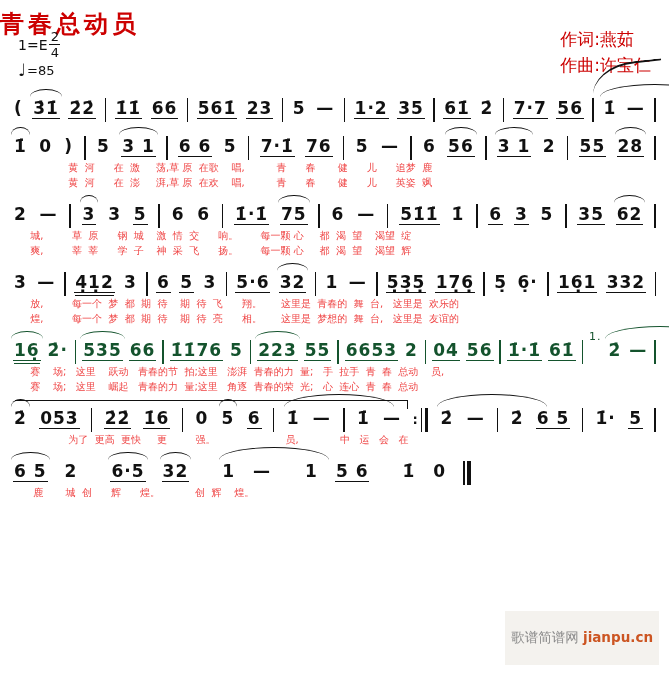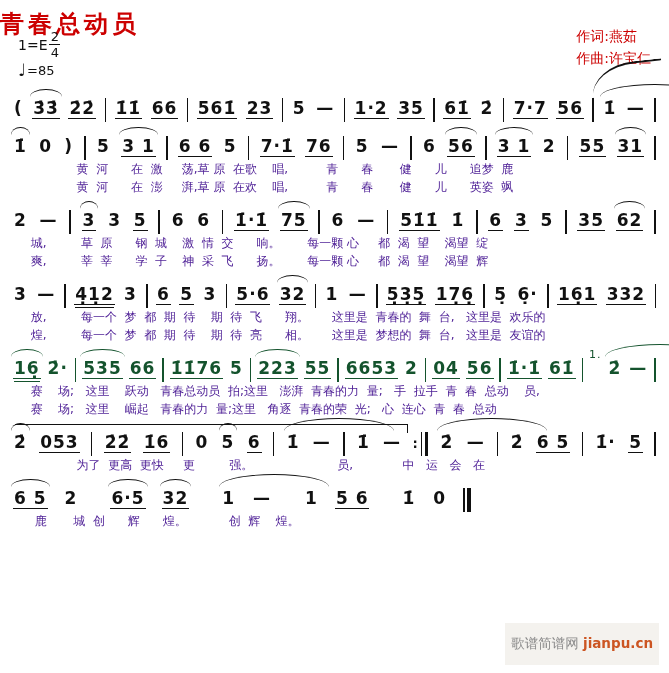--- a/index.html
+++ b/index.html
@@ -15,21 +15,21 @@
   .header{position:relative;height:84px;}
   .title{
     position:absolute;left:0;right:0;top:8px;
     text-align:left;
     font-family:"Liberation Serif",serif;
     font-size:24px;font-weight:bold;letter-spacing:4px;
     color:#cc0000;
   }
   .credits{
     position:absolute;right:18px;top:26px;
-    color:#cc0000;font-size:14px;line-height:1.55;text-align:left;
+    color:#cc0000;font-size:17px;line-height:1.55;text-align:left;
   }
   .keyblock{position:absolute;left:18px;top:30px;font-size:14px;}
   .keyrow{display:flex;align-items:center;gap:2px;}
   .frac{display:inline-flex;flex-direction:column;align-items:center;line-height:1;font-size:13px;}
   .frac .fline{width:11px;height:1px;background:#111;margin:1px 0;}
   .temporow{display:flex;align-items:center;gap:1px;margin-top:3px;font-size:13px;}
   .temporow .notehead{font-size:17px;line-height:1;}
   
   .score{padding:0 13px;}
   .score-line{position:relative;margin-bottom:0;}
@@ -53,33 +53,33 @@
   .rbar,.fbar{display:inline-flex;align-items:center;gap:2.5px;align-self:center;height:24px;}
   .rbar .rdot{font-size:13px;font-weight:bold;line-height:1;}
   .thin{width:1.5px;height:24px;background:currentColor;}
   .thick{width:3.5px;height:24px;background:currentColor;}
   .volta{position:relative;top:-16px;font-size:11px;font-weight:normal;}
   .bracket{
     position:absolute;top:6px;left:2px;width:392px;height:8px;
     border-top:1.5px solid #111;border-right:1.5px solid #111;
   }
   .lyrics-row{
-    white-space:pre;font-size:12px;line-height:1.5;
-    padding-left:14px;color:#4c1d95;
+    white-space:pre;font-size:10px;line-height:1.5;
+    padding-left:14px;color:#ef4444;
   }
   .lead-curve{
     position:absolute;right:6px;top:62px;width:72px;height:30px;
     border-top:2px solid #111;
     border-radius:100% 0 0 0 / 160% 0 0 0;
     transform:rotate(-6deg);
   }
   
   .watermark{
     position:absolute;right:10px;bottom:8px;
-    font-size:13.5px;background:#f4f2ee;padding:12px 6px;
+    font-size:13.5px;background:#f4f2ee;padding:18px 6px;
   }
   .watermark .site{color:#8a8a8a;}
   .watermark .url{color:#cc5522;text-decoration:none;font-weight:bold;}
 </style>
 </head>
 <body>
 
 <div class="sheet">
 
   <div class="header">
@@ -102,21 +102,21 @@
         <span>=85</span>
       </div>
     </div>
     <div class="lead-curve"></div>
   </div>
 
   <div class="score" id="score-lines">
       <div class="score-line">
         <div class="notes-row" style="color: rgb(17, 17, 17);">
           <span class="tok">(</span>
-          <span class="tok u1 arc">3̇3̇</span>
+          <span class="tok u1 arc">3̇1̇</span>
           <span class="tok u1">2̇2̇</span>
           <span class="bar"></span>
           <span class="tok u1">1̇1̇</span>
           <span class="tok u1">66</span>
           <span class="bar"></span>
           <span class="tok u1">561̇</span>
           <span class="tok u1">23</span>
           <span class="bar"></span>
           <span class="tok">5</span>
           <span class="tok">—</span>
@@ -153,21 +153,21 @@
           <span class="tok">5</span>
           <span class="tok">—</span>
           <span class="bar"></span>
           <span class="tok">6</span>
           <span class="tok u1 arc">56</span>
           <span class="bar"></span>
           <span class="tok u1 arc">3 1</span>
           <span class="tok">2</span>
           <span class="bar"></span>
           <span class="tok u1">55</span>
-          <span class="tok u1 arc">31</span>
+          <span class="tok u1 arc">28</span>
           <span class="bar"></span>
         </div>
         <div class="lyrics-row">             黄  河      在  激     荡,草 原  在歌    唱,          青      春       健      儿      追梦  鹿</div>
         <div class="lyrics-row">             黄  河      在  澎     湃,草 原  在欢    唱,          青      春       健      儿      英姿  飒</div>
       </div>
       <div class="score-line">
         <div class="notes-row" style="color: rgb(17, 17, 17);">
           <span class="tok">2</span>
           <span class="tok">—</span>
           <span class="bar"></span>
@@ -250,21 +250,21 @@
           <span class="tok u1">56</span>
           <span class="bar"></span>
           <span class="tok u1">1̇·1̇</span>
           <span class="tok u1">61̇</span>
           <span class="bar"></span>
           <span class="volta">1.</span>
           <span class="tok arc arcw">2̇</span>
           <span class="tok">—</span>
           <span class="bar"></span>
         </div>
-        <div class="lyrics-row"> 赛    场;   这里    跃动   青春总动员  拍;这里   澎湃  青春的力  量;   手  拉手  青  春  总动    员,</div>
+        <div class="lyrics-row"> 赛    场;   这里    跃动   青春的节  拍;这里   澎湃  青春的力  量;   手  拉手  青  春  总动    员,</div>
         <div class="lyrics-row"> 赛    场;   这里    崛起   青春的力  量;这里   角逐  青春的荣  光;   心  连心  青  春  总动</div>
       </div>
       <div class="score-line">
         <div class="bracket"></div>
         <div class="notes-row" style="color: rgb(17, 17, 17);">
           <span class="tok arc">2̇</span>
           <span class="tok u1">053</span>
           <span class="bar"></span>
           <span class="tok u1">2̇2̇</span>
           <span class="tok u1">1̇6</span>

